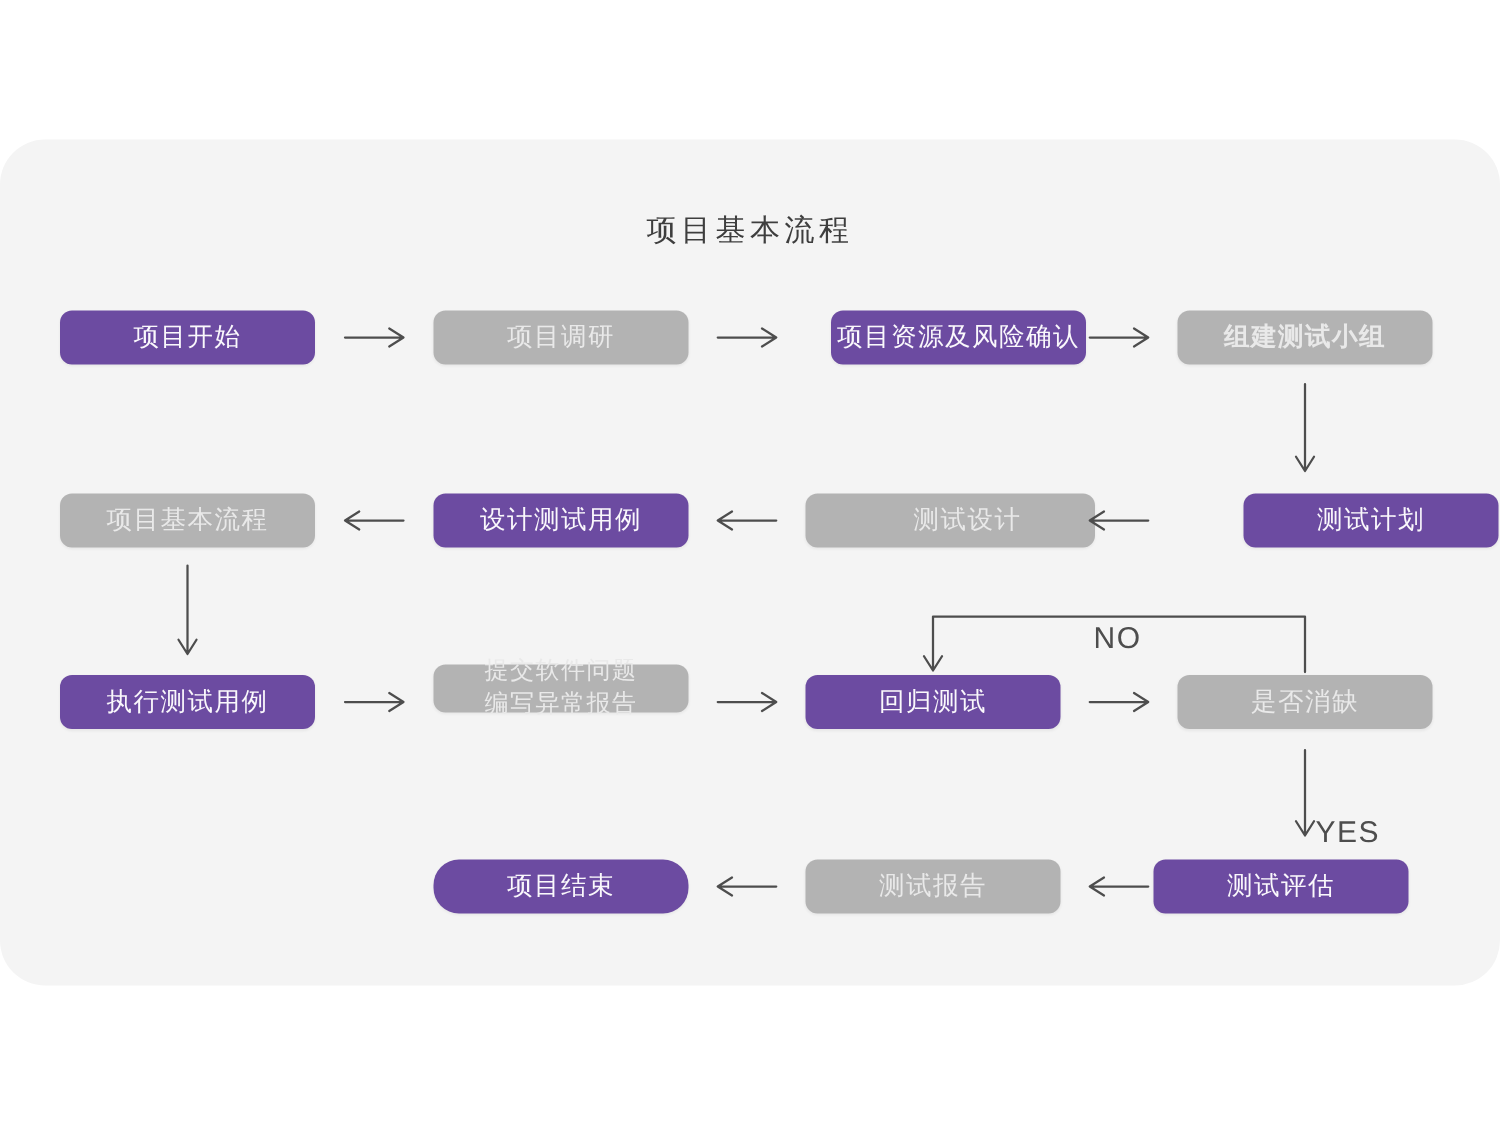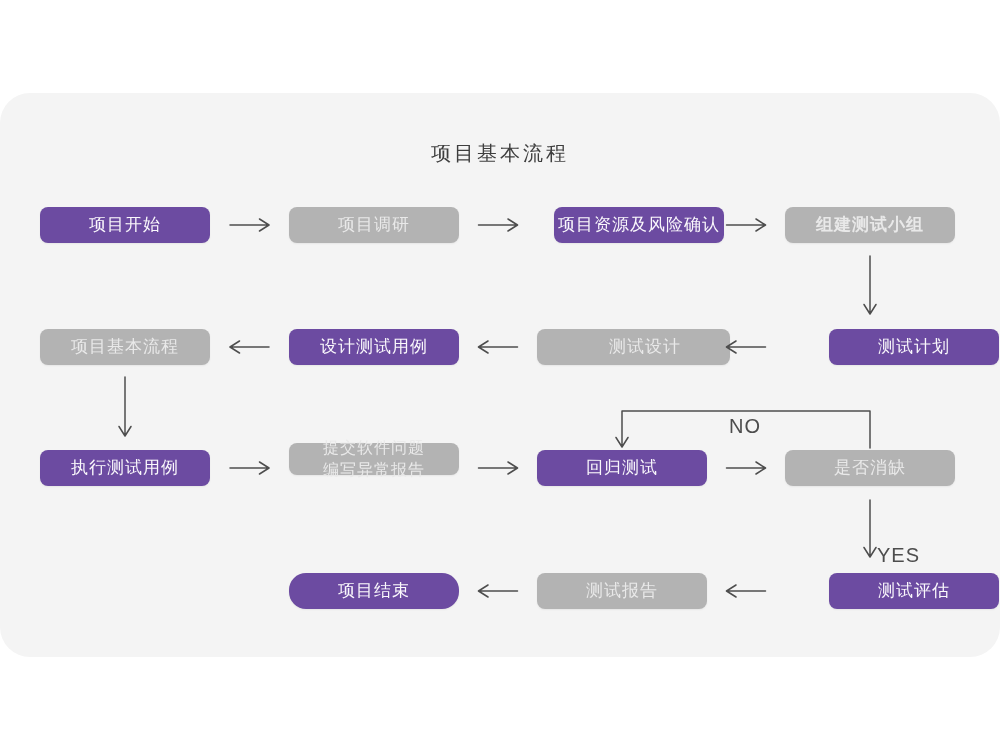--- a/index.html
+++ b/index.html
@@ -113,21 +113,21 @@
   <div class="box gray" style="left:537px; top:329px;padding-left:23px;">测试设计</div>
   <div class="box purple" style="left:289px; top:329px;">设计测试用例</div>
   <div class="box gray" style="left:40px;  top:329px;">项目基本流程</div>
 
   <div class="box purple" style="left:40px;  top:450px;">执行测试用例</div>
   <div class="box tall gray" style="left:289px; top:443px;">提交软件问题
 编写异常报告</div>
   <div class="box purple" style="left:537px; top:450px;">回归测试</div>
   <div class="box gray" style="left:785px; top:450px;">是否消缺</div>
 
-  <div class="box purple" style="left:829px; top:573px;">测试评估</div>
+  <div class="box purple" style="left:769px; top:573px;">测试评估</div>
   <div class="box gray" style="left:537px; top:573px;">测试报告</div>
   <div class="box purple" style="left:289px; top:573px;border-radius:17px;">项目结束</div>
 
   <svg class="arrows" width="1000" height="750" viewBox="0 0 1000 750">
 
     <path class="arrow" d="M230 225 H269 M259.5 219 L269 225 L259.5 231"></path>
     <path class="arrow" d="M478.5 225 H517.5 M508 219 L517.5 225 L508 231"></path>
     <path class="arrow" d="M726.5 225 H765.5 M756 219 L765.5 225 L756 231"></path>
 
     <path class="arrow" d="M870 256 V314 M864 304.5 L870 314 L876 304.5"></path>

